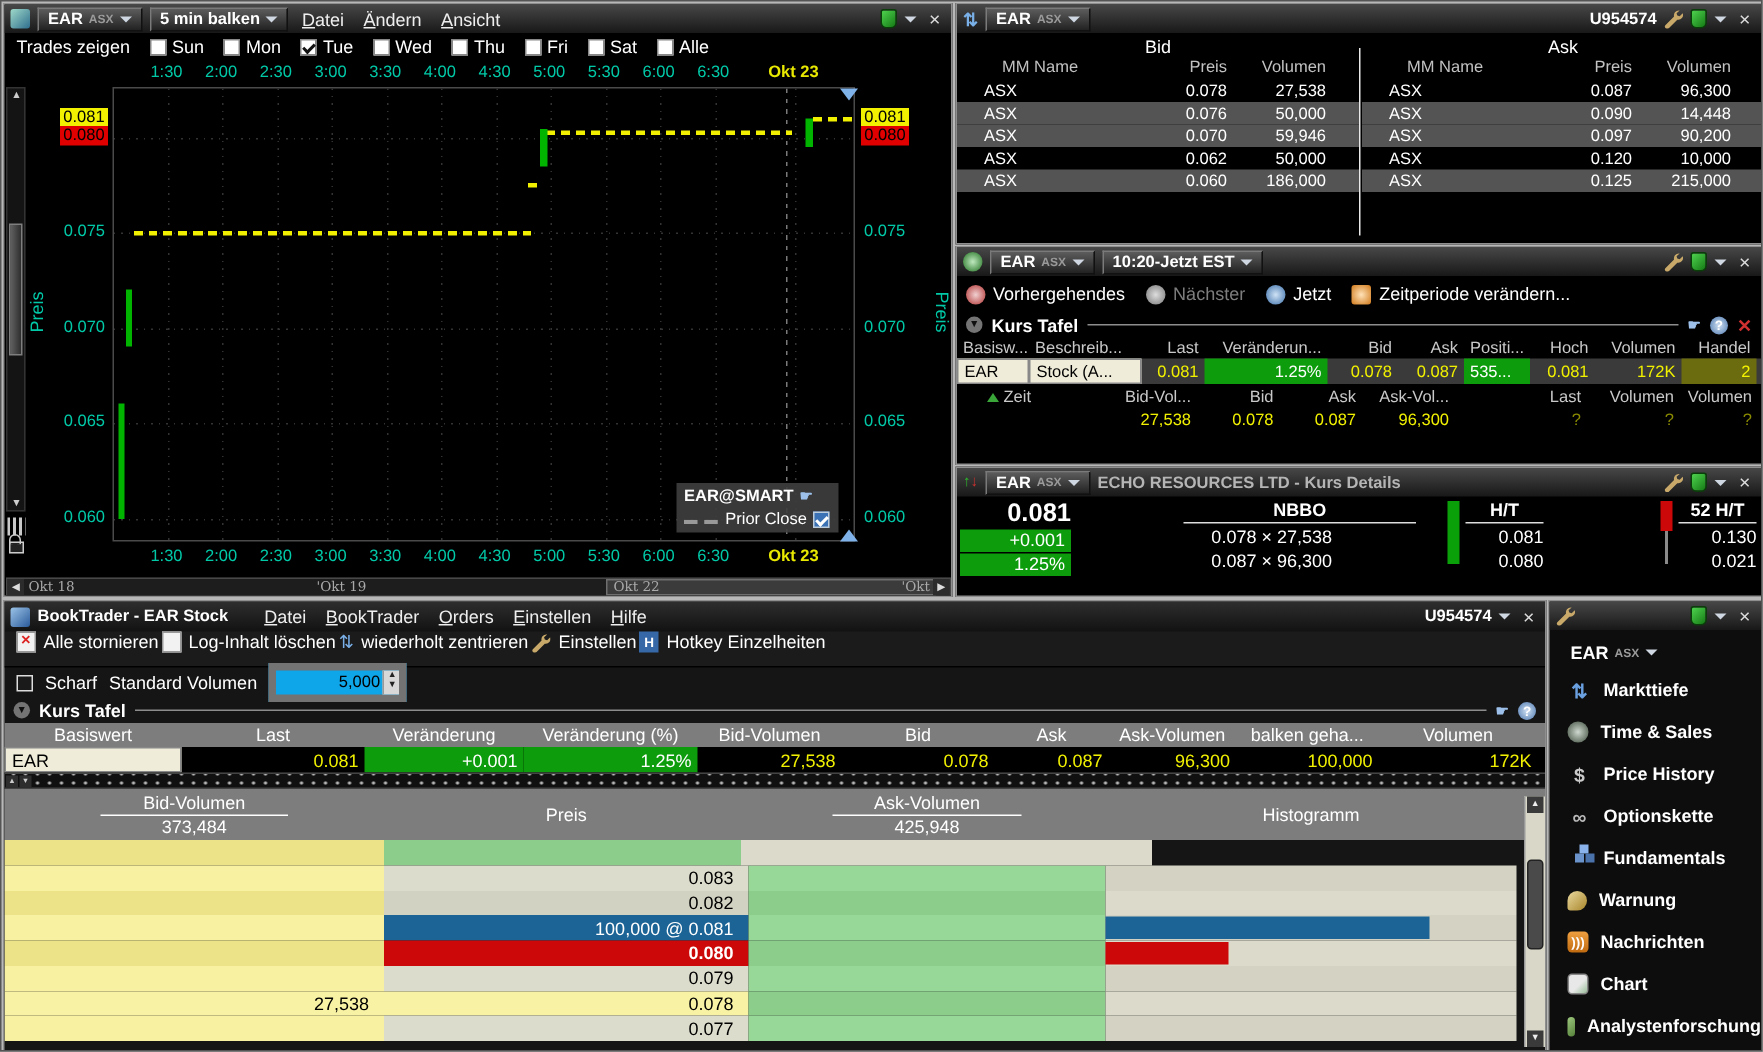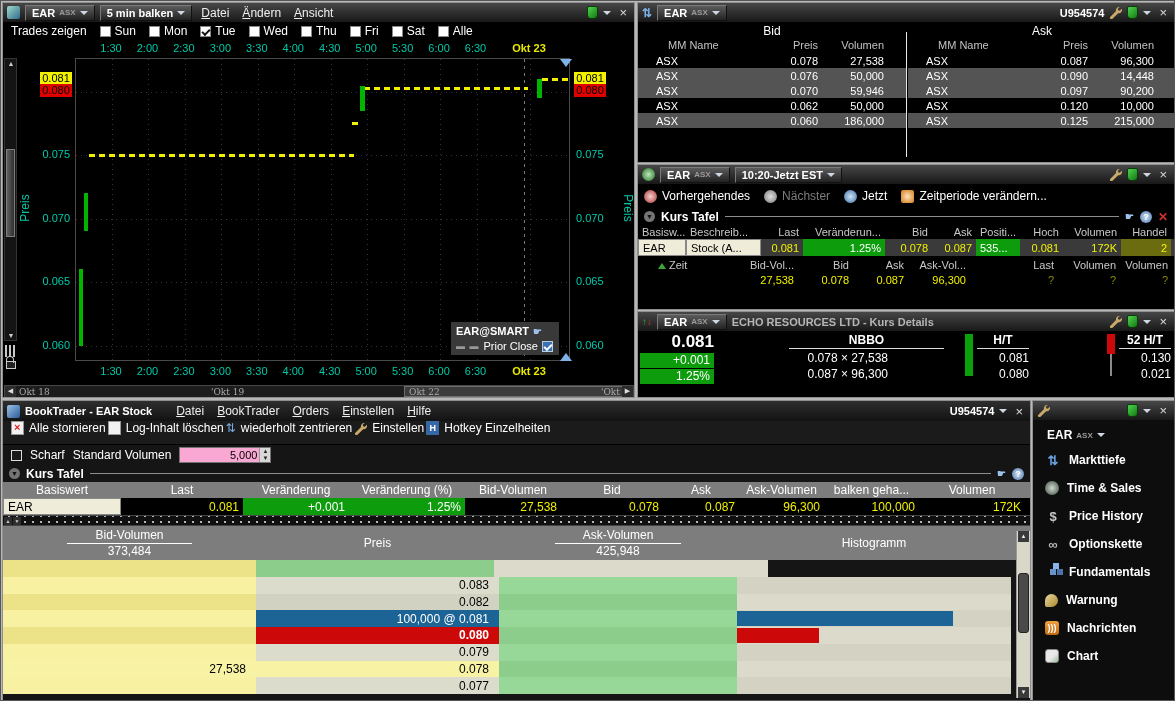--- a/index.html
+++ b/index.html
@@ -103,21 +103,21 @@
   #booktrader .tbar{height:20px;background:linear-gradient(#2e2e2e,#121212);}
   .bttool{display:flex;align-items:flex-start;gap:2px;height:24px;padding-left:8px;color:#fff;font-size:12px;border-bottom:1px solid #000;background:#1b1b1b;}
   .bttool .btn{display:inline-flex;align-items:center;gap:5px;}
   .ticon{width:13px;height:14px;display:inline-block;position:relative;}
   .page{background:#f2f2f2;border:1px solid #999;}
   .page.red::after{content:"×";position:absolute;left:2px;top:-1px;color:#d22;font-weight:bold;font-size:11px;}
   .arrows-blue{color:#7ab0e8;font-size:12px;width:auto;}
   .hkey{background:#3668a8;color:#fff;font-size:9px;font-weight:bold;text-align:center;line-height:14px;}
   .optrow{display:flex;align-items:center;gap:8px;height:20px;padding-left:8px;color:#fff;font-size:12px;}
   .darkchk{width:11px;height:11px;border:1px solid #ddd;background:#1a1a1a;display:inline-block;}
-  .sizebox{display:flex;align-items:center;width:92px;height:16px;background:#f9a8d4;border:1px solid #737373;color:#000;font-size:11px;}
+  .sizebox{display:flex;align-items:center;width:92px;height:26px;background:#0ea5e9;border:5px solid #737373;color:#000;font-size:11px;}
   .sizebox .v{flex:1;text-align:right;padding-right:2px;}
   .spin{width:11px;height:100%;background:#d8d8d8;border-left:1px solid #999;font-size:6px;line-height:7px;text-align:center;color:#222;}
   .bt-qhead{display:flex;height:16px;background:#7d7d7d;color:#fff;font-size:12px;align-items:center;}
   .bt-qhead .qc{text-align:center;justify-content:center;display:flex;}
   .bt-qrow{display:flex;height:17px;background:#000;color:#f0f000;font-size:12px;align-items:center;}
   .dotbar{position:relative;height:11px;background:#101010;border-top:1px solid #444;border-bottom:1px solid #444;
      background-image:radial-gradient(#b5b5b5 1px,transparent 1.4px);background-size:8px 6px;background-position:18px 3px;}
   .dotbar .bt{position:absolute;top:1px;width:8px;height:8px;background:#2e2e2e;color:#ccc;font-size:5px;line-height:8px;text-align:center;}
   .lhead{display:flex;height:34px;background:#7d7d7d;color:#fff;font-size:12px;text-align:center;}
   .lhead .c{display:flex;flex-direction:column;justify-content:center;align-items:center;}
@@ -735,14 +735,18 @@
         <span>Warnung</span>
       </div>
     <div class="sb-item">
         <span class="sbico" style="background:linear-gradient(#f0a040,#c06a10);color:#fff;font-size:9px;width:14px;height:14px;">)))</span>
         <span>Nachrichten</span>
       </div>
     <div class="sb-item">
         <span class="sbico" style="background:linear-gradient(135deg,#e8e8e8 55%,#9bbf9b);width:14px;height:14px;border:1px solid #888;"></span>
         <span>Chart</span>
       </div>
+    <div class="sb-item">
+        <span class="sbico" style="background:linear-gradient(135deg,#9ec87e,#55813a);border-radius:3px;width:13px;height:13px;"></span>
+        <span>Analystenforschung</span>
+      </div>
   </div>
 </div>
 
 </body></html>

